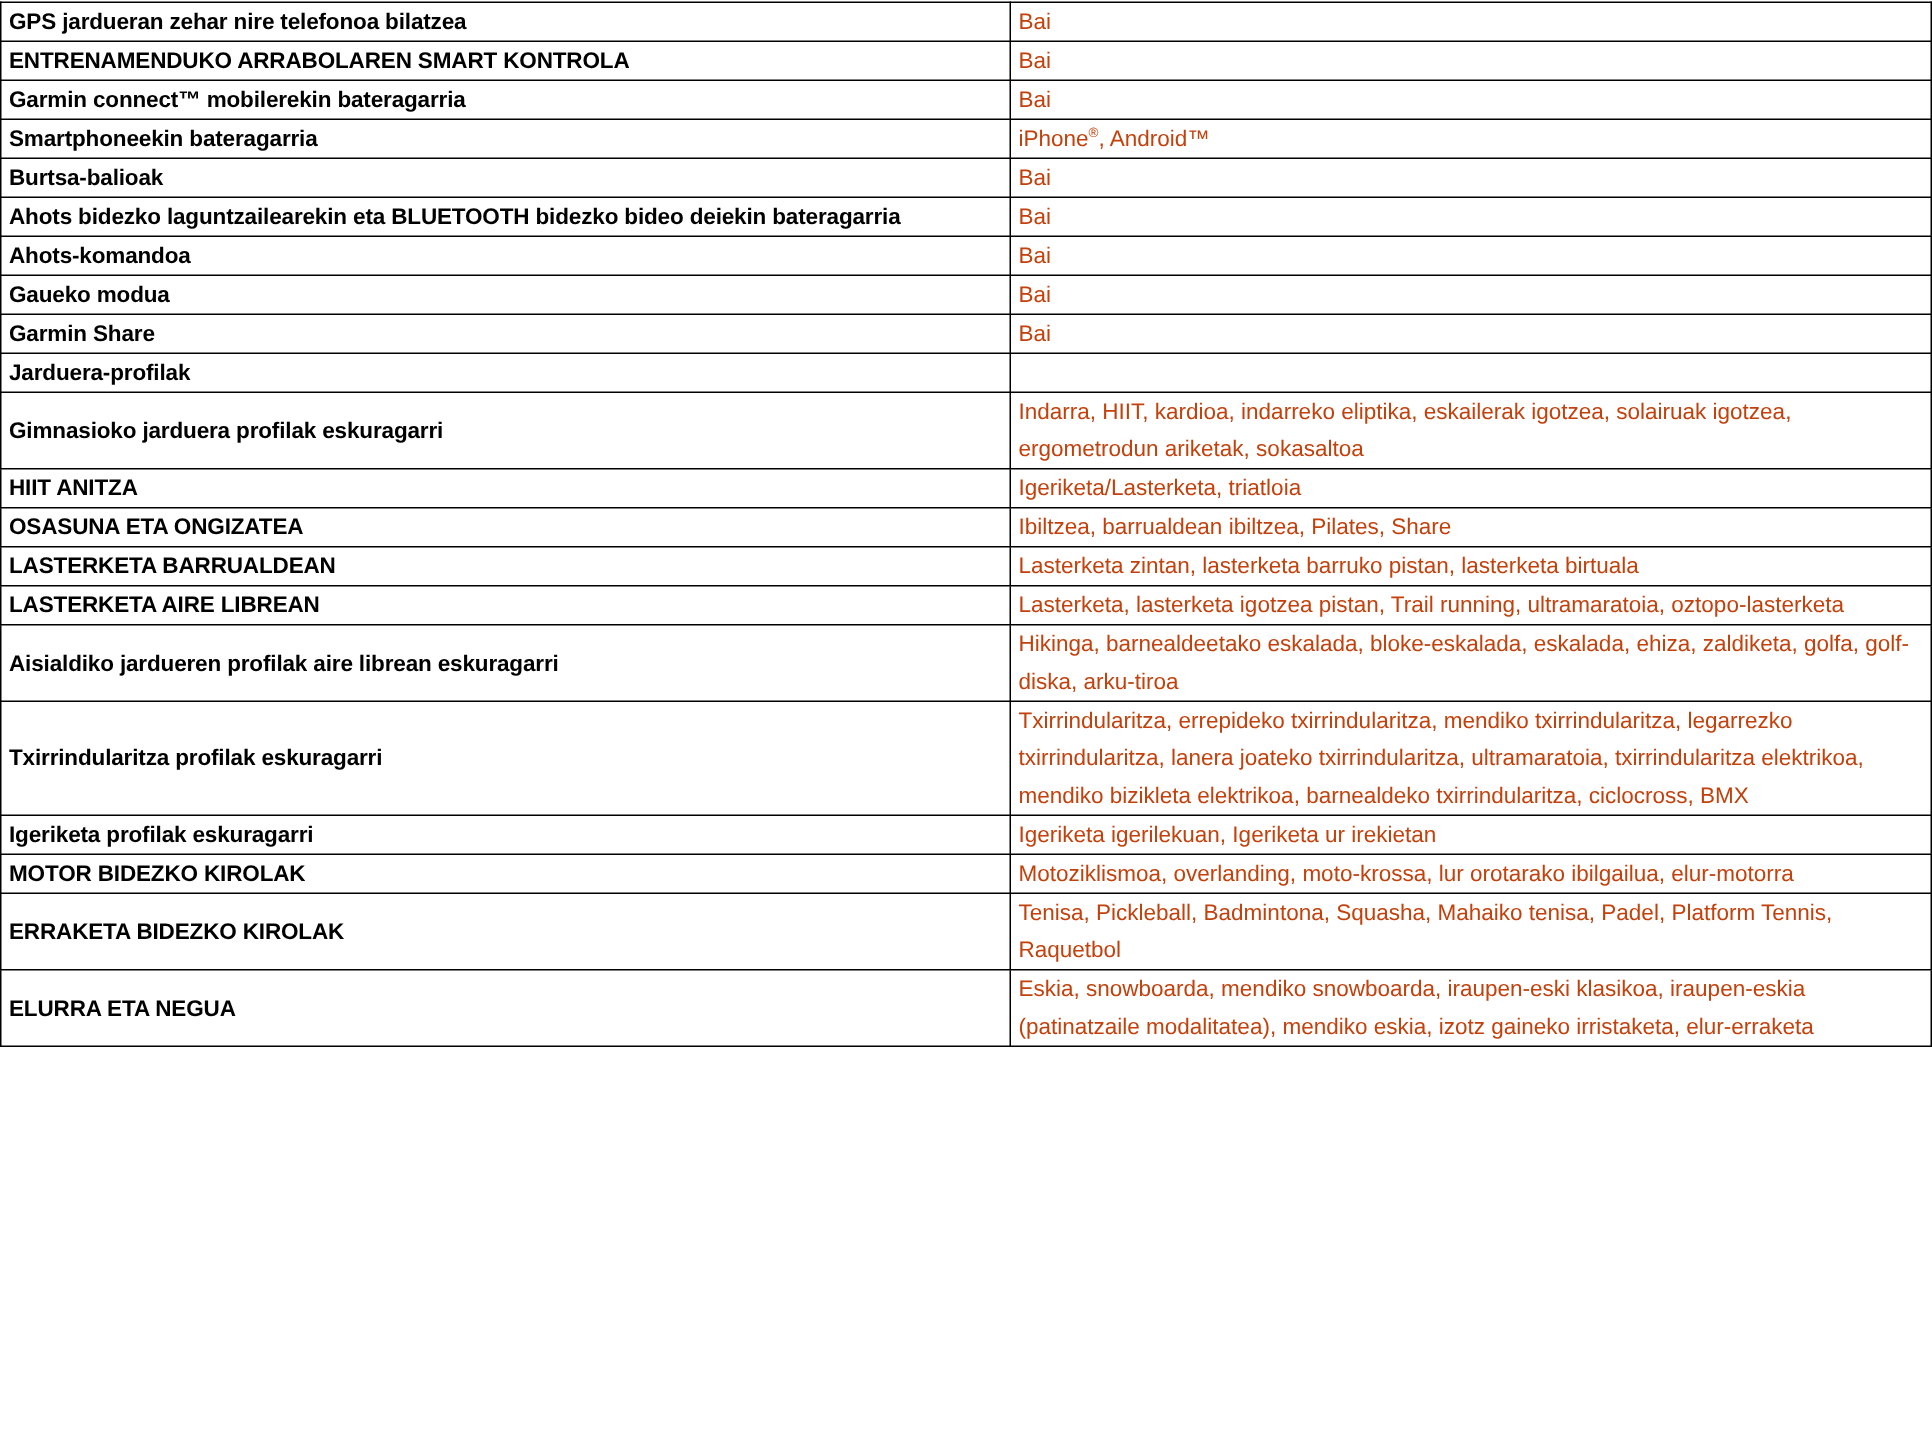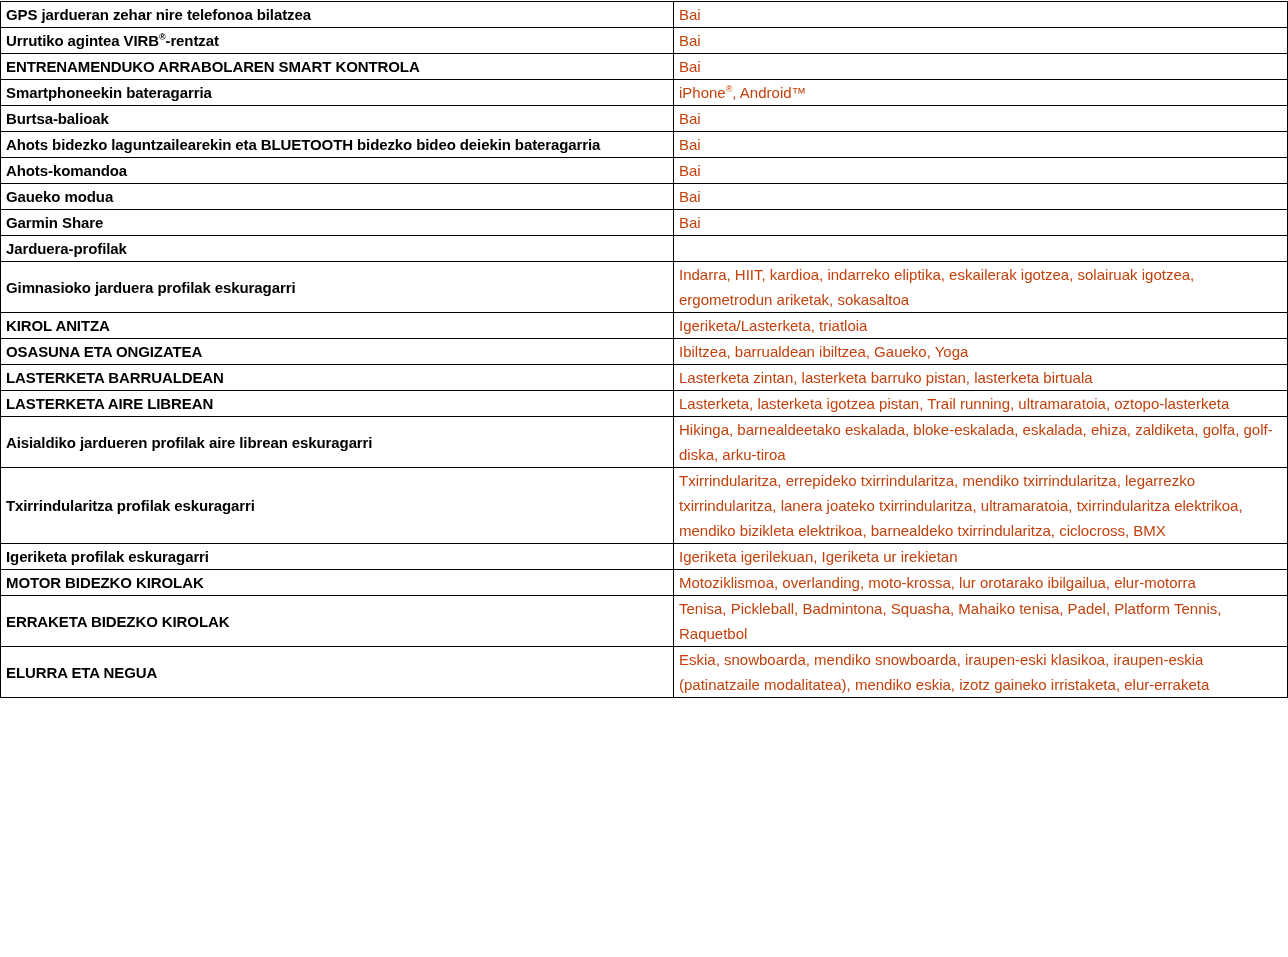--- a/index.html
+++ b/index.html
@@ -53,25 +53,25 @@
     <colgroup>
         <col class="c-label">
         <col class="c-value">
       </colgroup>
     <tbody>
       <tr>
           <td class="label">GPS jardueran zehar nire telefonoa bilatzea</td>
           <td class="value">Bai</td>
         </tr>
       <tr>
-          <td class="label">Urrutiko agintea VIRB<sup>®</sup>-rentzat</td>
+          <td class="label">ENTRENAMENDUKO ARRABOLAREN SMART KONTROLA</td>
           <td class="value">Bai</td>
         </tr>
       <tr>
-          <td class="label">ENTRENAMENDUKO ARRABOLAREN SMART KONTROLA</td>
+          <td class="label">Garmin connect™ mobilerekin bateragarria</td>
           <td class="value">Bai</td>
         </tr>
       <tr>
           <td class="label">Smartphoneekin bateragarria</td>
           <td class="value">iPhone<sup>®</sup>, Android™</td>
         </tr>
       <tr>
           <td class="label">Burtsa-balioak</td>
           <td class="value">Bai</td>
         </tr>
@@ -93,26 +93,26 @@
         </tr>
       <tr>
           <td class="label">Jarduera-profilak</td>
           <td class="value"></td>
         </tr>
       <tr>
           <td class="label">Gimnasioko jarduera profilak eskuragarri</td>
           <td class="value">Indarra, HIIT, kardioa, indarreko eliptika, eskailerak igotzea, solairuak igotzea, ergometrodun ariketak, sokasaltoa</td>
         </tr>
       <tr>
-          <td class="label">KIROL ANITZA</td>
+          <td class="label">HIIT ANITZA</td>
           <td class="value">Igeriketa/Lasterketa, triatloia</td>
         </tr>
       <tr>
           <td class="label">OSASUNA ETA ONGIZATEA</td>
-          <td class="value">Ibiltzea, barrualdean ibiltzea, Gaueko, Yoga</td>
+          <td class="value">Ibiltzea, barrualdean ibiltzea, Pilates, Share</td>
         </tr>
       <tr>
           <td class="label">LASTERKETA BARRUALDEAN</td>
           <td class="value">Lasterketa zintan, lasterketa barruko pistan, lasterketa birtuala</td>
         </tr>
       <tr>
           <td class="label">LASTERKETA AIRE LIBREAN</td>
           <td class="value">Lasterketa, lasterketa igotzea pistan, Trail running, ultramaratoia, oztopo-lasterketa</td>
         </tr>
       <tr>

